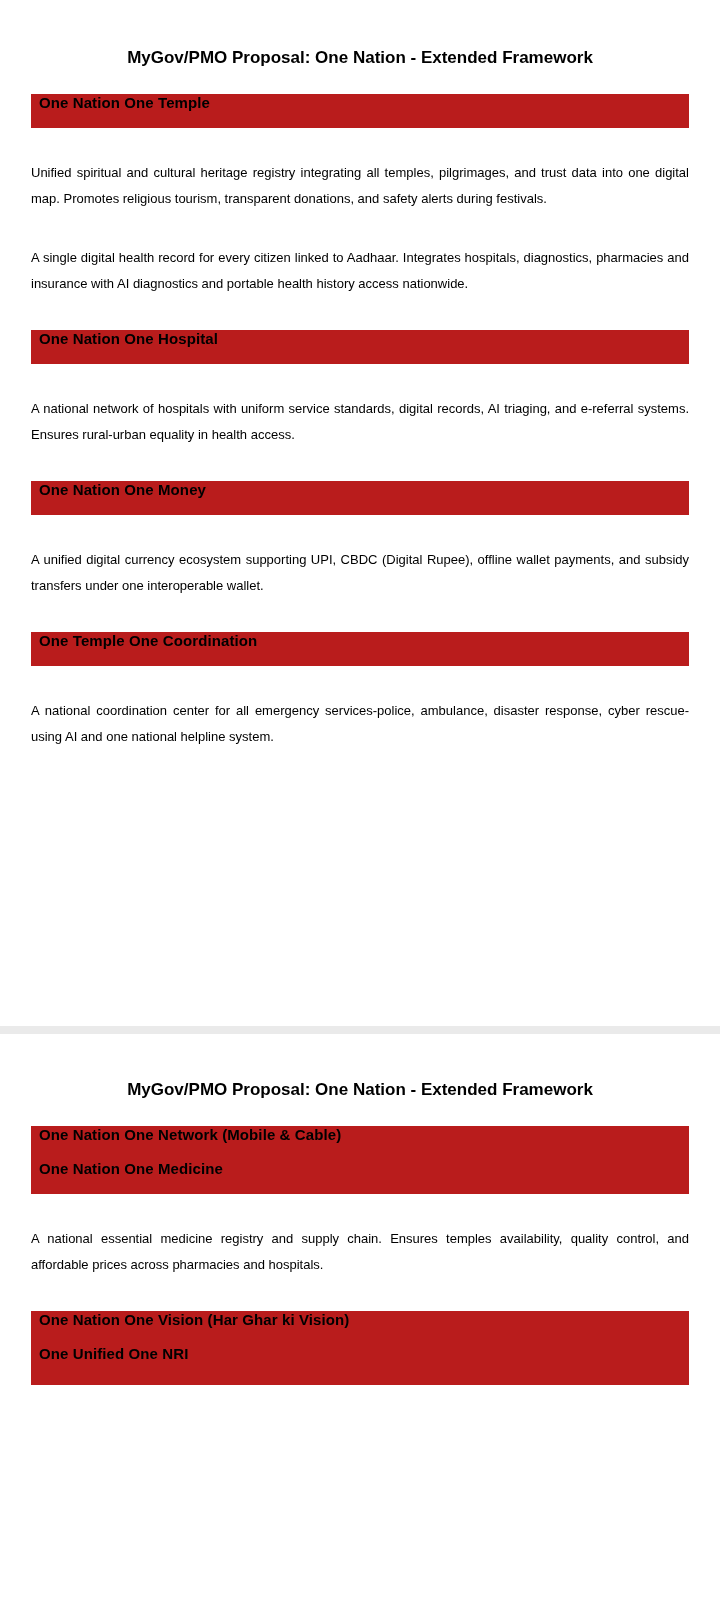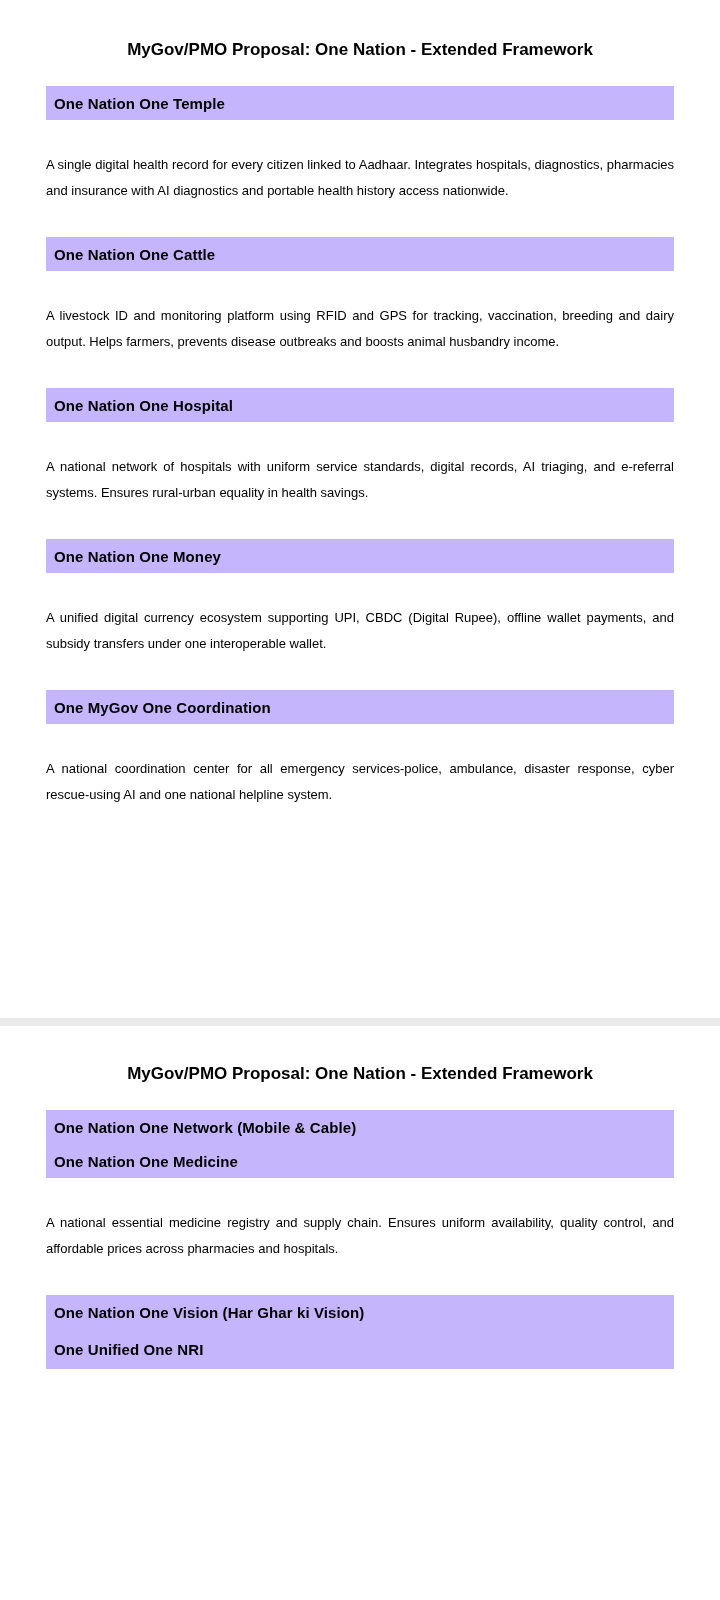--- a/index.html
+++ b/index.html
@@ -12,23 +12,24 @@
     font-family: "Liberation Sans", sans-serif;
     color: #000000;
   }
   .viewport {
     width: 720px;
     height: 1600px;
     overflow: hidden;
   }
   .page {
     background: #ffffff;
-    padding: 0 46px;
+    padding: 0 31px;
     box-sizing: border-box;
     overflow: hidden;
+    margin-top: 8px;
   }
   .page-1 { height: 1018px; }
   .page-2 { height: 574px; }
   .page-break {
     height: 8px;
     background: #EAEAEA;
   }
   .doc-title {
     padding-top: 40px;
     height: 20px;
@@ -36,23 +37,23 @@
     font-size: 17px;
     font-weight: bold;
     text-align: center;
     margin: 0 0 26px 0;
     white-space: nowrap;
   }
   .page-2 .doc-title { padding-top: 38px; }
   .section { margin: 0; }
   .sec-header {
     height: 34px;
-    background: #c4b5fd;
+    background: #b91c1c;
     display: flex;
-    align-items: center;
+    align-items: flex-start;
     padding: 0 8px;
     box-sizing: border-box;
     font-size: 15px;
     font-weight: bold;
     letter-spacing: 0.1px;
   }
   .sec-body {
     margin: 32px 0 33px 0;
     font-size: 13px;
     line-height: 26px;
@@ -67,71 +68,66 @@
 
 <div class="viewport">
 
   <div class="page page-1">
     <div class="doc-title">MyGov/PMO Proposal: One Nation - Extended Framework</div>
 
     <div class="section">
       <div class="sec-header">
         <span>One Nation One Temple</span>
       </div>
+      <p class="sec-body">Unified spiritual and cultural heritage registry integrating all temples, pilgrimages, and trust data into one digital map. Promotes religious tourism, transparent donations, and safety alerts during festivals.</p>
     </div>
 
     <div class="section">
       <p class="sec-body">A single digital health record for every citizen linked to Aadhaar. Integrates hospitals, diagnostics, pharmacies and insurance with AI diagnostics and portable health history access nationwide.</p>
     </div>
 
-    <div class="section">
-      <div class="sec-header">
-        <span>One Nation One Cattle</span>
-      </div>
-      <p class="sec-body">A livestock ID and monitoring platform using RFID and GPS for tracking, vaccination, breeding and dairy output. Helps farmers, prevents disease outbreaks and boosts animal husbandry income.</p>
-    </div>
 
     <div class="section">
       <div class="sec-header">
         <span>One Nation One Hospital</span>
       </div>
-      <p class="sec-body">A national network of hospitals with uniform service standards, digital records, AI triaging, and e-referral systems. Ensures rural-urban equality in health savings.</p>
+      <p class="sec-body">A national network of hospitals with uniform service standards, digital records, AI triaging, and e-referral systems. Ensures rural-urban equality in health access.</p>
     </div>
 
     <div class="section">
       <div class="sec-header">
         <span>One Nation One Money</span>
       </div>
       <p class="sec-body">A unified digital currency ecosystem supporting UPI, CBDC (Digital Rupee), offline wallet payments, and subsidy transfers under one interoperable wallet.</p>
     </div>
 
     <div class="section">
       <div class="sec-header">
-        <span>One MyGov One Coordination</span>
+        <span>One Temple One Coordination</span>
       </div>
       <p class="sec-body">A national coordination center for all emergency services-police, ambulance, disaster response, cyber rescue-using AI and one national helpline system.</p>
     </div>
   </div>
 
   <div class="page-break"></div>
 
   <div class="page page-2">
     <div class="doc-title">MyGov/PMO Proposal: One Nation - Extended Framework</div>
 
     <div class="section">
       <div class="sec-header">
         <span>One Nation One Network (Mobile &amp; Cable)</span>
       </div>
     </div>
 
     <div class="section">
       <div class="sec-header">
         <span>One Nation One Medicine</span>
       </div>
-      <p class="sec-body">A national essential medicine registry and supply chain. Ensures uniform availability, quality control, and affordable prices across pharmacies and hospitals.</p>
+      <p class="sec-body">A national essential medicine registry and supply chain. Ensures temples availability, quality control, and affordable prices across pharmacies and hospitals.</p>
     </div>
 
     <div class="section">
       <div class="sec-header">
         <span>One Nation One Vision (Har Ghar ki Vision)</span>
       </div>
     </div>
 
     <div class="section section-last">
       <div class="sec-header">

